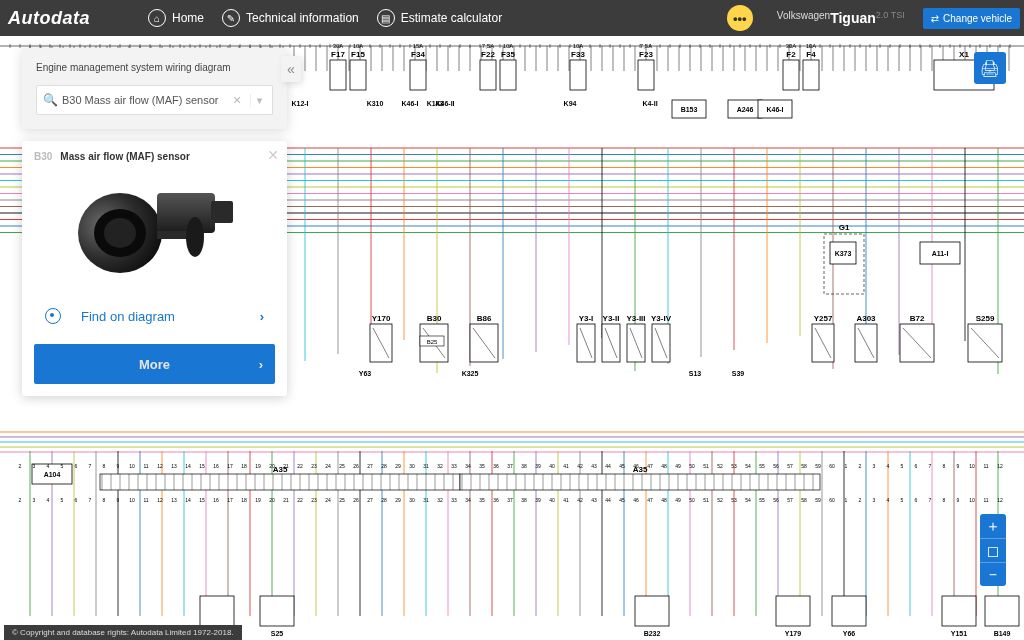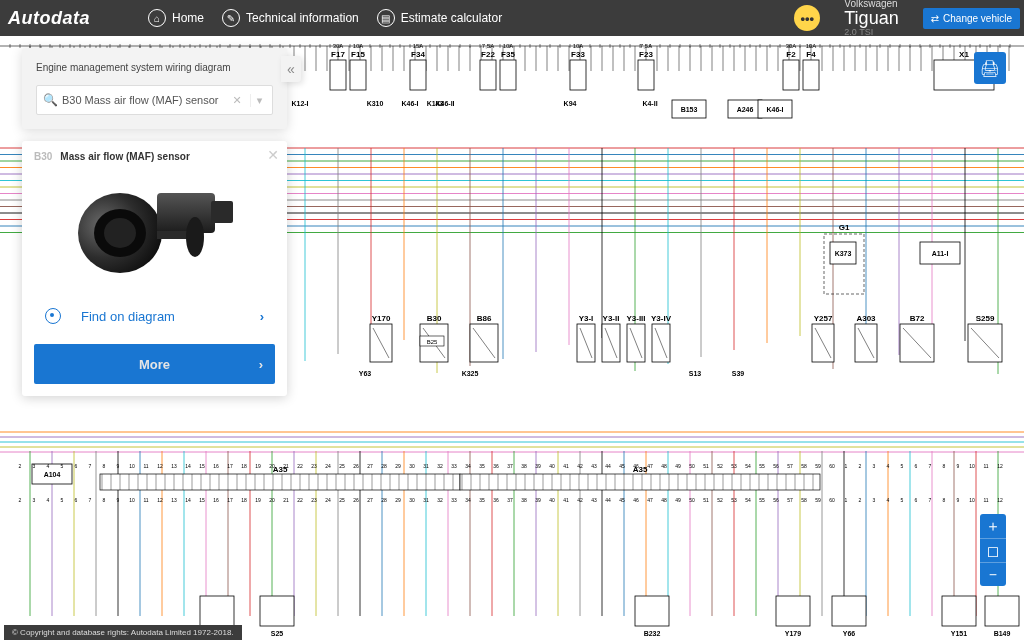--- a/index.html
+++ b/index.html
@@ -41,26 +41,26 @@
   .nav-spacer { flex: 1; }
   .dots-btn {
     width: 26px; height: 26px;
     border-radius: 50%;
     background: #ffd54a;
     display: flex; align-items: center; justify-content: center;
     color: #333; font-size: 13px; font-weight: bold;
     cursor: pointer;
   }
   .vehicle-block {
-    display: flex; flex-direction: column;
+    display: flex; flex-direction: row;
     line-height: 1.05;
-    margin-left: 6px; margin-right: 6px;
+    margin-left: 6px; 
   }
   .vehicle-make { font-size: 10px; color:#ddd; }
-  .vehicle-model { font-size: 18px; font-weight: normal; }
+  .vehicle-model { font-size: 14px; font-weight: bold; }
   .vehicle-trim { font-size: 9px; color:#888; }
   .change-vehicle {
     background: #1976d2;
     color: #fff;
     font-size: 10px;
     padding: 5px 8px;
     border-radius: 2px;
     display: flex; align-items: center; gap: 4px;
     cursor: pointer;
     margin-right: 4px;

